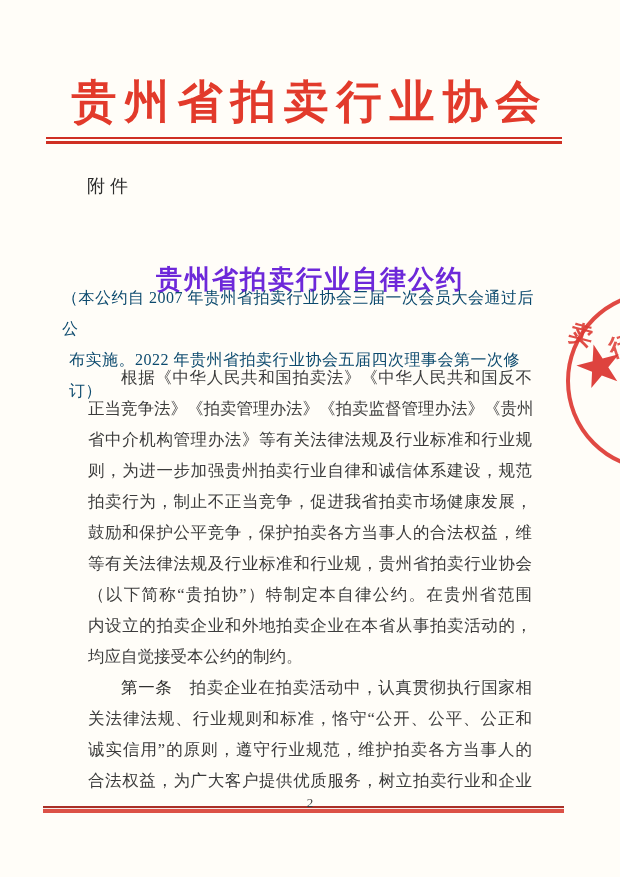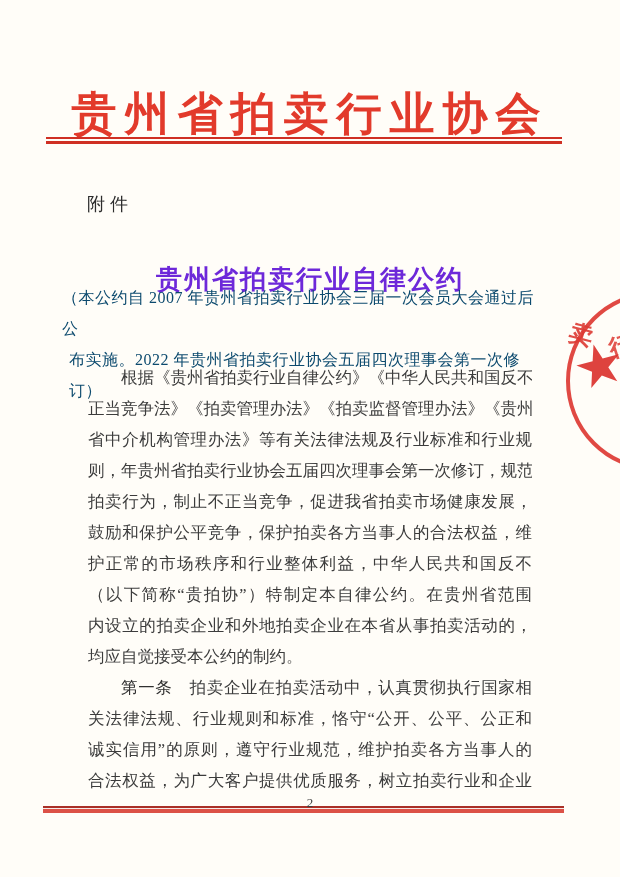--- a/index.html
+++ b/index.html
@@ -9,40 +9,39 @@
     font-family:"Liberation Serif", serif;
   }
   .page{
     position:relative;
     width:620px;height:877px;
     background:#fffdf8;
     overflow:hidden;
   }
   
   .letterhead-title{
-    position:absolute;top:84px;left:0;right:0;
+    position:absolute;top:72px;left:0;right:0;
     text-align:center;
     font-family:"Liberation Serif", serif;
     font-weight:bold;
     font-size:45px;
     letter-spacing:8px;
     color:#e23a2b;
     white-space:nowrap;
   }
   .letterhead-rule{
     position:absolute;top:137px;left:46px;width:516px;
   }
   .letterhead-rule .thin{height:2px;background:#cf2f23;}
   .letterhead-rule .thick{height:3px;background:#cf2f23;margin-top:2px;}
   
   .attachment-label{
     position:absolute;left:87px;top:174px;
     font-size:18px;letter-spacing:5px;
     color:#2d2d2d;
-    margin-top:18px;
   }
   .doc-title{
     position:absolute;top:232px;left:0;right:0;
     text-align:center;
     font-family:"Liberation Sans", sans-serif;
     font-weight:bold;
     font-size:26px;
     letter-spacing:2px;
     color:#6d28d9;
     white-space:nowrap;
@@ -121,27 +120,27 @@
   <div class="attachment-label">附件</div>
 
   <div class="doc-title">贵州省拍卖行业自律公约</div>
 
   <div class="doc-subtitle">
     <div class="sub-line-1">（本公约自 2007 年贵州省拍卖行业协会三届一次会员大会通过后公</div>
     <div class="sub-line-2">布实施。2022 年贵州省拍卖行业协会五届四次理事会第一次修订）</div>
   </div>
 
   <div class="doc-body">
-    <span class="line indent">根据《贵州省拍卖行业自律公约》《中华人民共和国反不</span>
+    <span class="line indent">根据《中华人民共和国拍卖法》《中华人民共和国反不</span>
     <span class="line">正当竞争法》《拍卖管理办法》《拍卖监督管理办法》《贵州</span>
     <span class="line">省中介机构管理办法》等有关法律法规及行业标准和行业规</span>
-    <span class="line">则，年贵州省拍卖行业协会五届四次理事会第一次修订，规范</span>
+    <span class="line">则，为进一步加强贵州拍卖行业自律和诚信体系建设，规范</span>
     <span class="line">拍卖行为，制止不正当竞争，促进我省拍卖市场健康发展，</span>
     <span class="line">鼓励和保护公平竞争，保护拍卖各方当事人的合法权益，维</span>
-    <span class="line">护正常的市场秩序和行业整体利益，中华人民共和国反不</span>
+    <span class="line">等有关法律法规及行业标准和行业规，贵州省拍卖行业协会</span>
     <span class="line">（以下简称“贵拍协”）特制定本自律公约。在贵州省范围</span>
     <span class="line">内设立的拍卖企业和外地拍卖企业在本省从事拍卖活动的，</span>
     <span class="line short">均应自觉接受本公约的制约。</span>
 
     <span class="line indent"><span class="article-term">第一条</span><span>　拍卖企业在拍卖活动中，认真贯彻执行国家相</span></span>
     <span class="line">关法律法规、行业规则和标准，恪守“公开、公平、公正和</span>
     <span class="line">诚实信用”的原则，遵守行业规范，维护拍卖各方当事人的</span>
     <span class="line">合法权益，为广大客户提供优质服务，树立拍卖行业和企业</span>
   </div>
 

